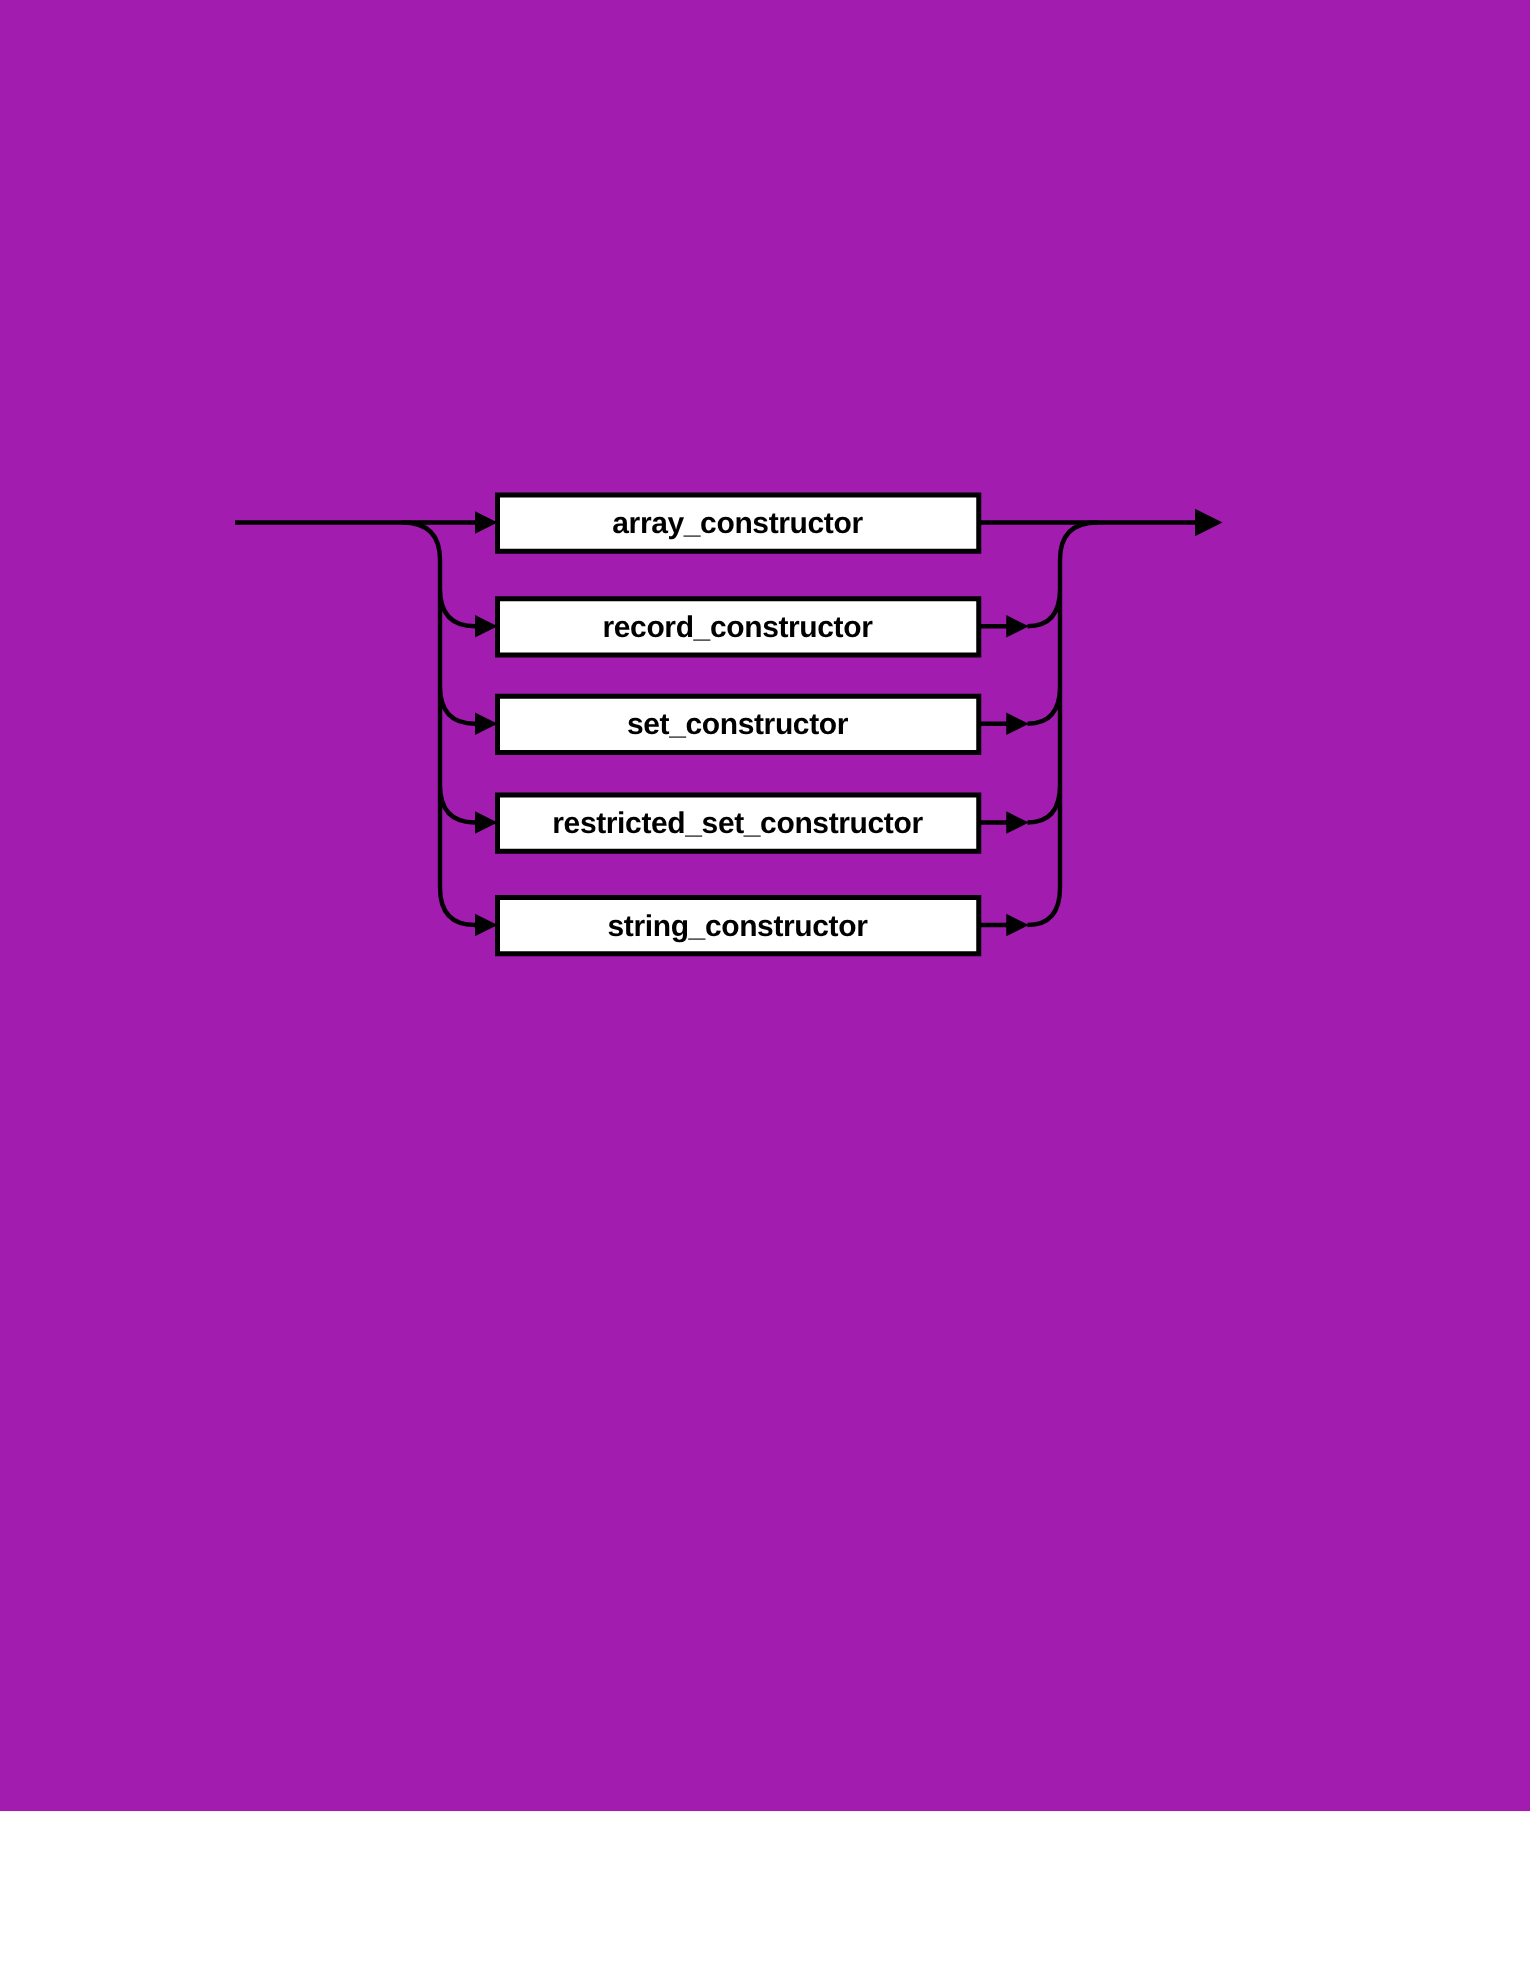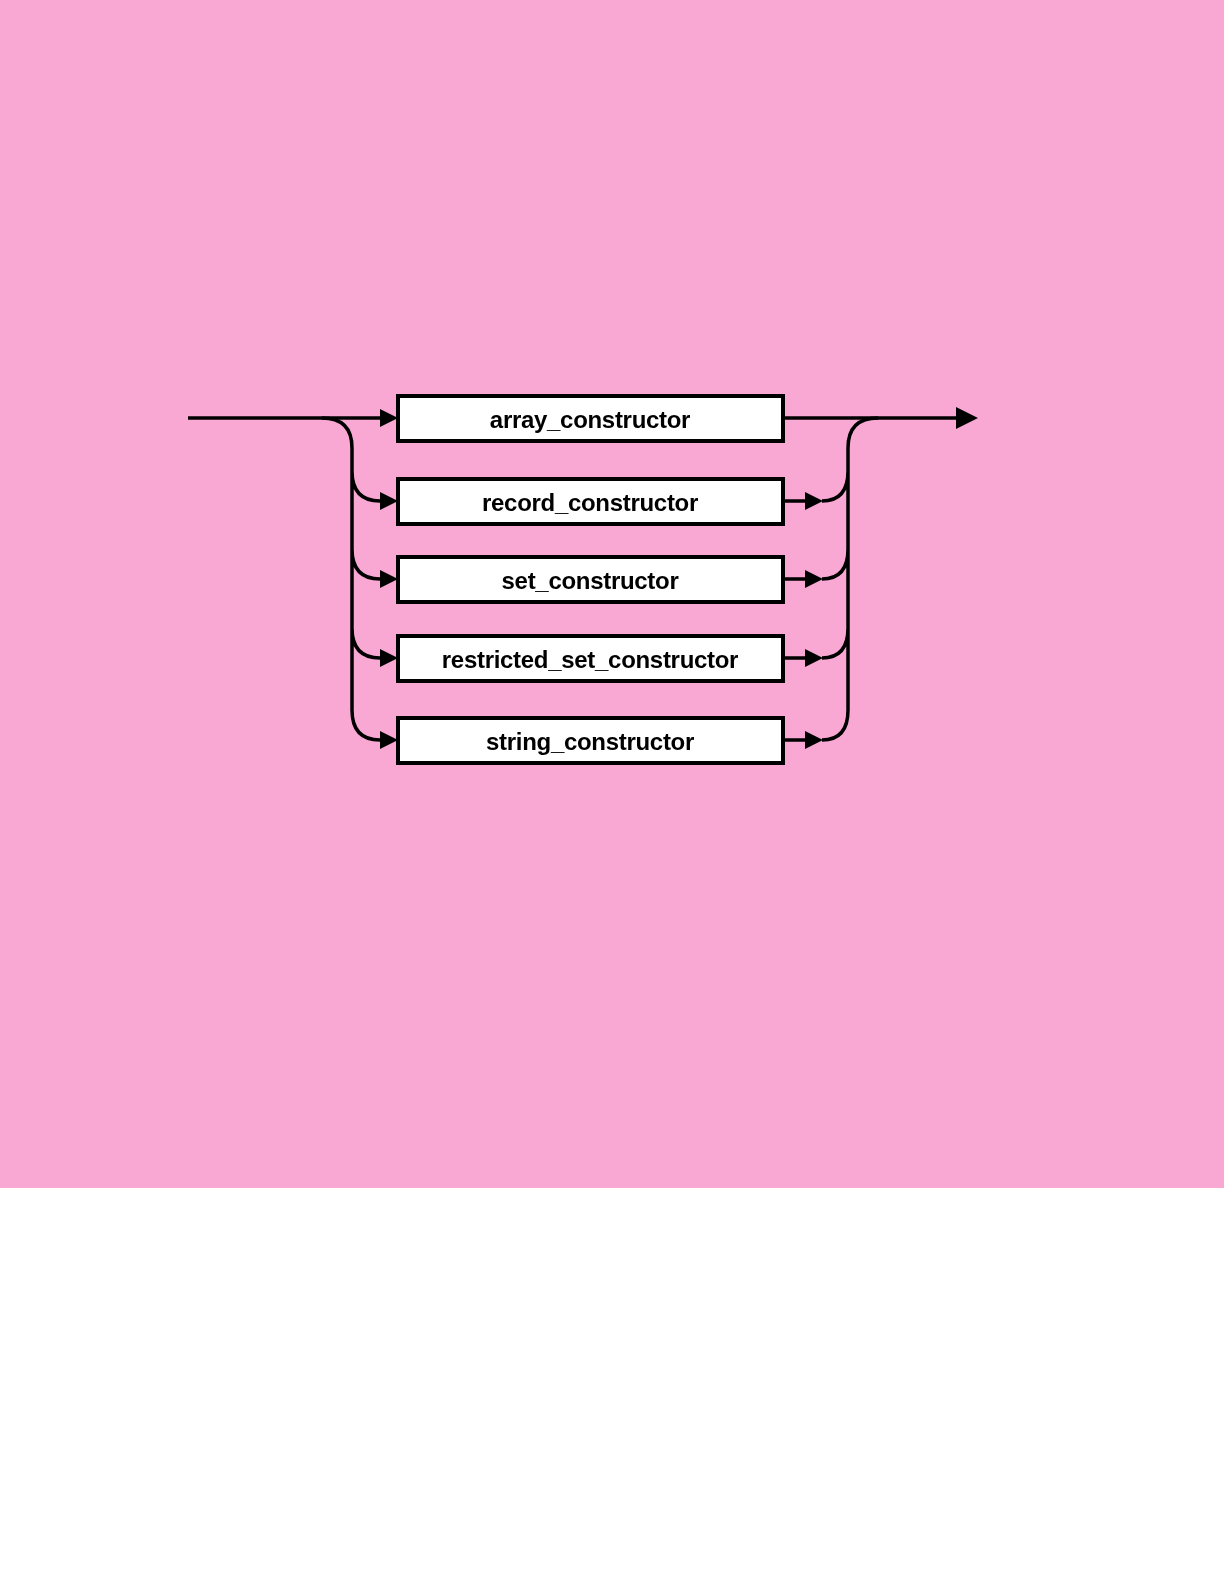--- a/index.html
+++ b/index.html
@@ -3,22 +3,22 @@
 <meta charset="utf-8">
 <style>
   html, body {
     margin: 0;
     padding: 0;
     background: #ffffff;
   }
   .page {
     position: relative;
     width: 1224px;
-    height: 1188px;
-    background: #f9a8d4;
+    height: 1449px;
+    background: #a21caf;
     overflow: hidden;
   }
   svg.diagram {
     position: absolute;
     left: 0;
     top: 0;
     width: 1224px;
     height: 1584px;
   }
   .wire {

